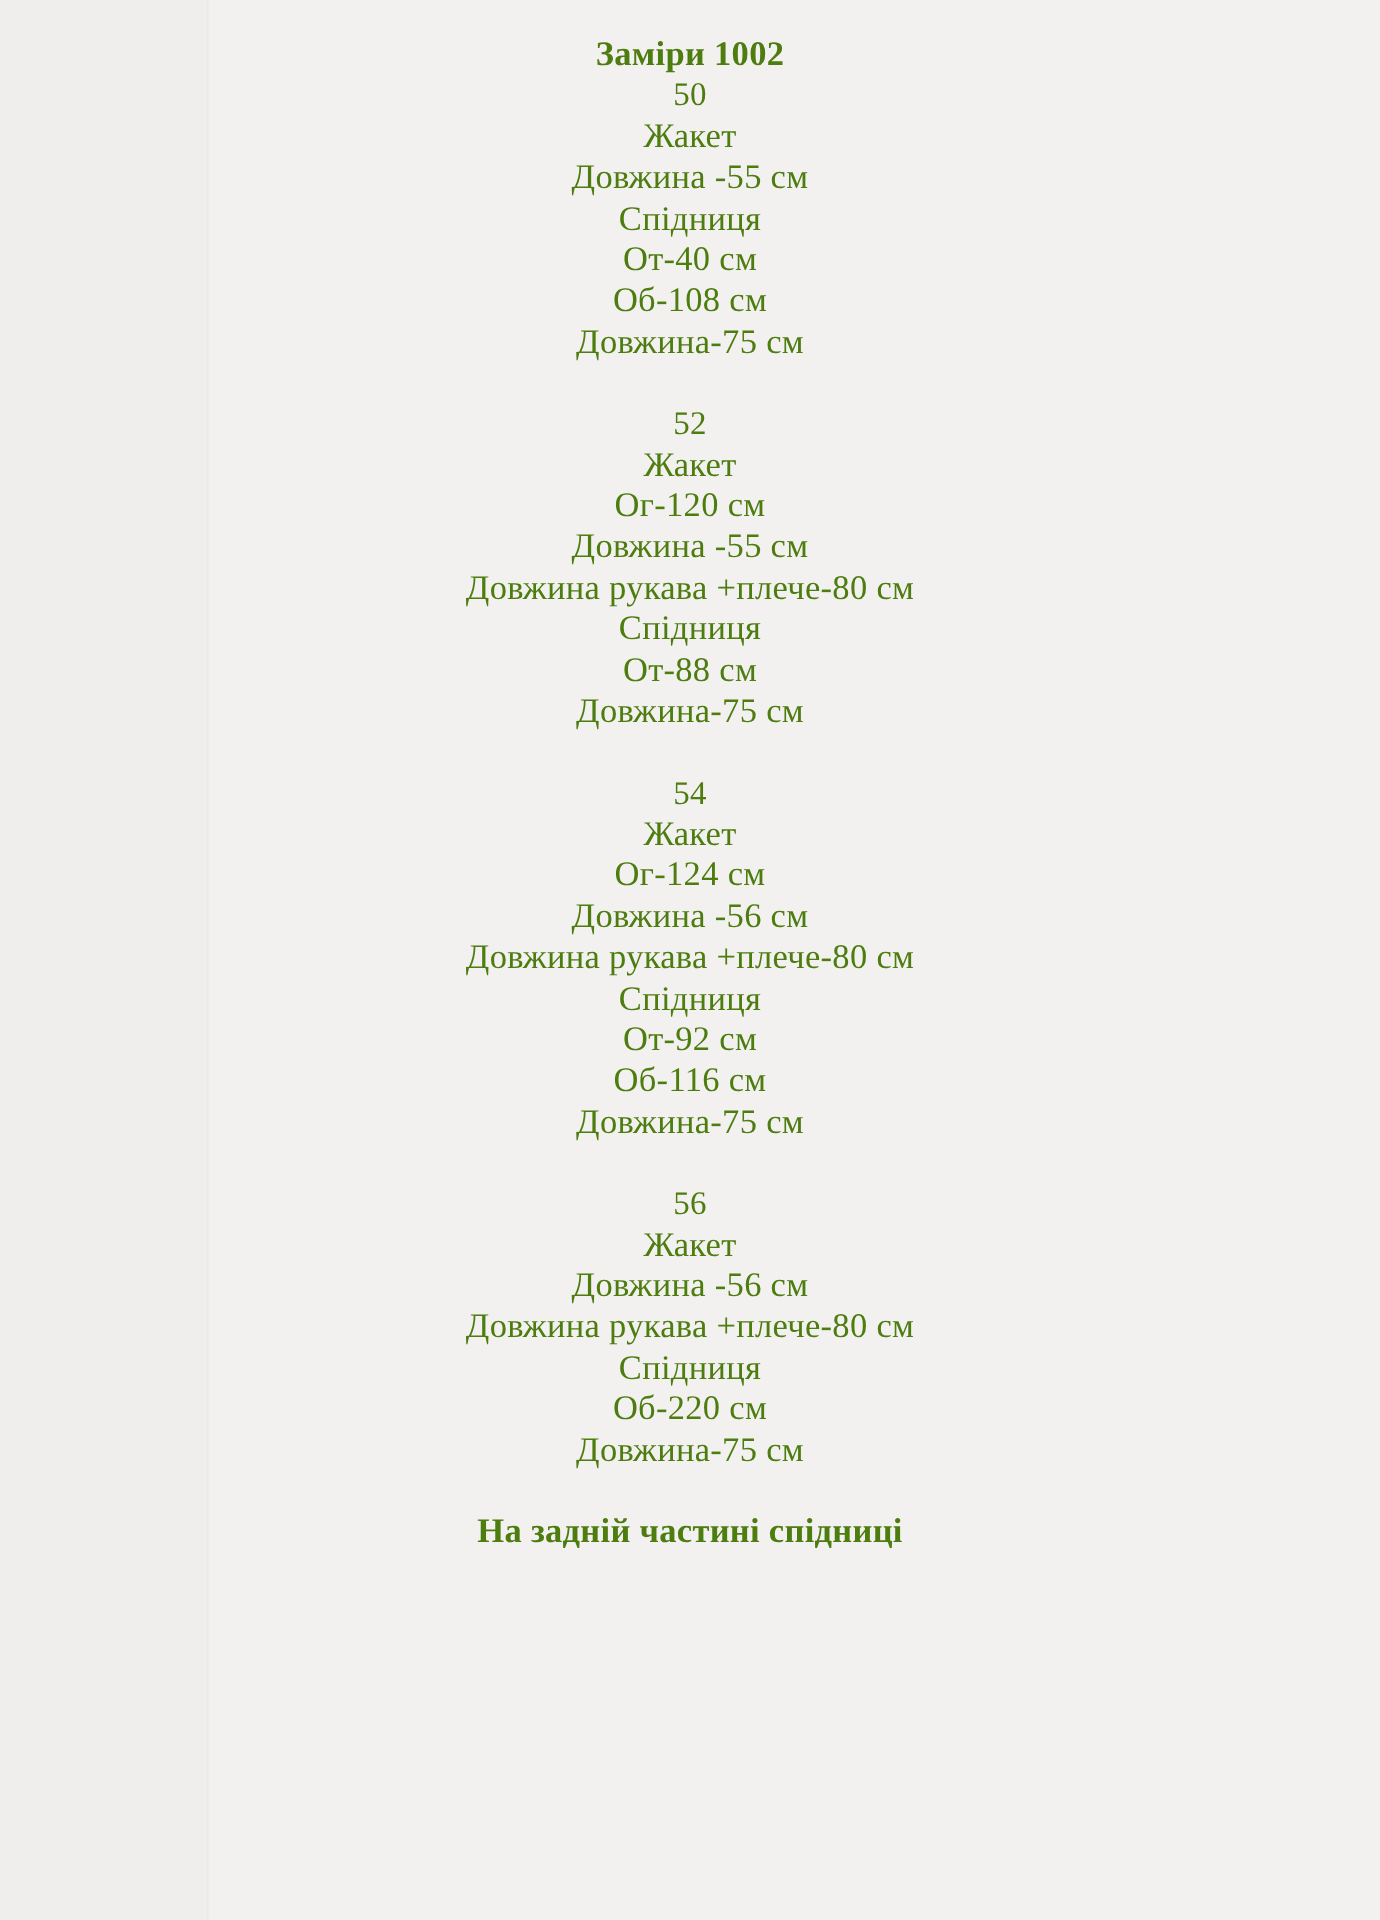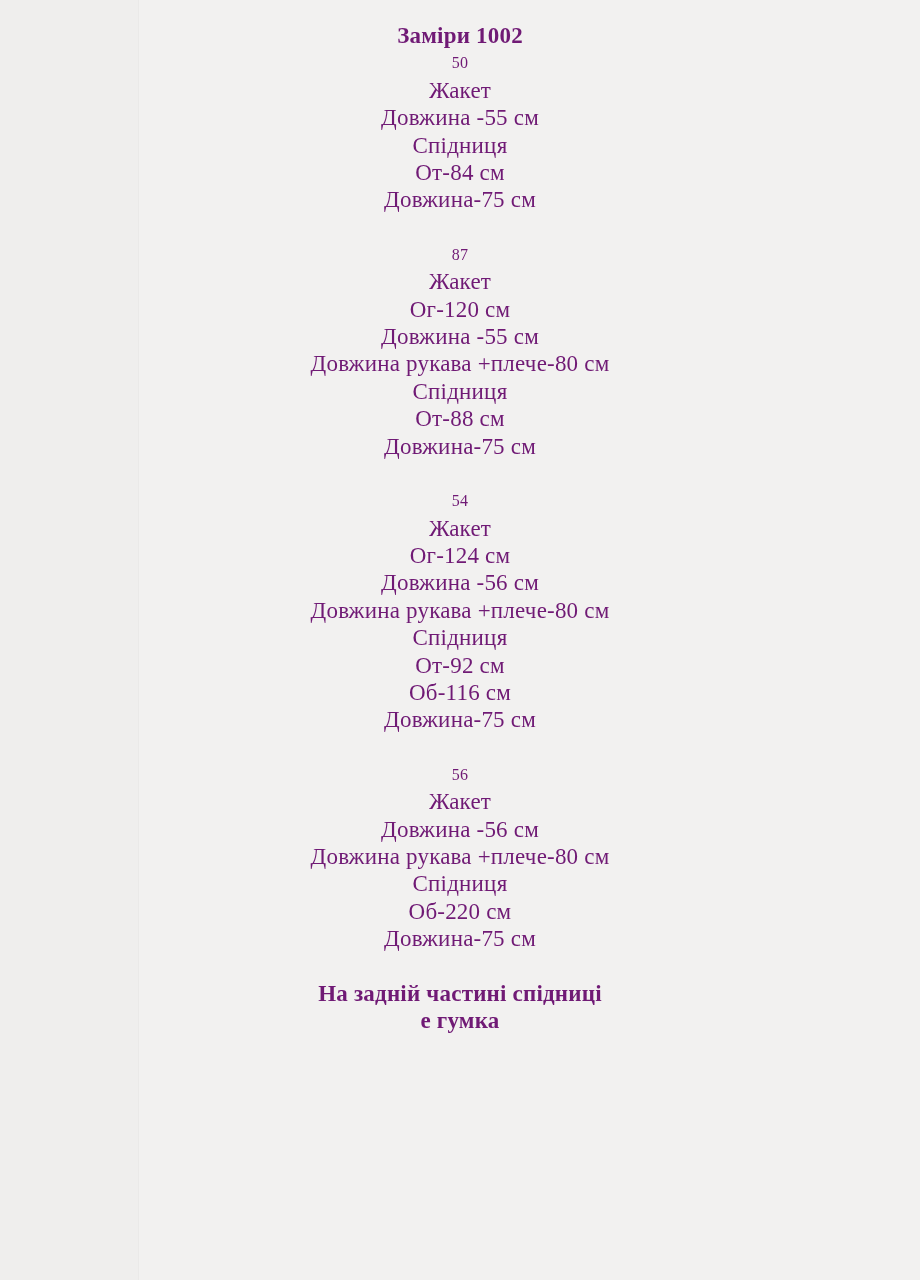--- a/index.html
+++ b/index.html
@@ -37,30 +37,30 @@
     text-align: center;
   }
   .block {
     margin: 0 auto;
     width: 420px;
   }
   .line {
     font-size: 23px;
     line-height: 27.4px;
     letter-spacing: 0.2px;
-    color: #701a75;
+    color: #4d7c0f;
     white-space: pre-wrap;
     font-family: Liberation Serif, serif;
   }
   .line.title {
     font-weight: bold;
     font-size: 23px;
   }
   .line.size-num {
-    font-size: 16px;
+    font-size: 22px;
   }
   .gap {
     height: 27px;
   }
   .gap-small {
     height: 27px;
   }
   .footer-note .line {
     font-weight: bold;
   }
@@ -75,28 +75,29 @@
 
     <div class="block">
       <div class="line title">Заміри 1002</div>
     </div>
 
     <div class="block">
       <div class="line size-num">50</div>
       <div class="line">Жакет</div>
       <div class="line">Довжина -55 см</div>
       <div class="line">Спідниця</div>
-      <div class="line">От-84 см</div>
+      <div class="line">От-40 см</div>
+      <div class="line">Об-108 см</div>
       <div class="line">Довжина-75 см</div>
     </div>
 
     <div class="gap"></div>
 
     <div class="block">
-      <div class="line size-num">87</div>
+      <div class="line size-num">52</div>
       <div class="line">Жакет</div>
       <div class="line">Ог-120 см</div>
       <div class="line">Довжина -55 см</div>
       <div class="line">Довжина рукава +плече-80 см</div>
       <div class="line">Спідниця</div>
       <div class="line">От-88 см</div>
       <div class="line">Довжина-75 см</div>
     </div>
 
     <div class="gap"></div>
@@ -122,17 +123,16 @@
       <div class="line">Довжина рукава +плече-80 см</div>
       <div class="line">Спідниця</div>
       <div class="line">Об-220 см</div>
       <div class="line">Довжина-75 см</div>
     </div>
 
     <div class="gap"></div>
 
     <div class="block footer-note">
       <div class="line">На задній частині спідниці</div>
-      <div class="line">е гумка</div>
     </div>
 
   </div>
 </div>
 
 </body></html>

